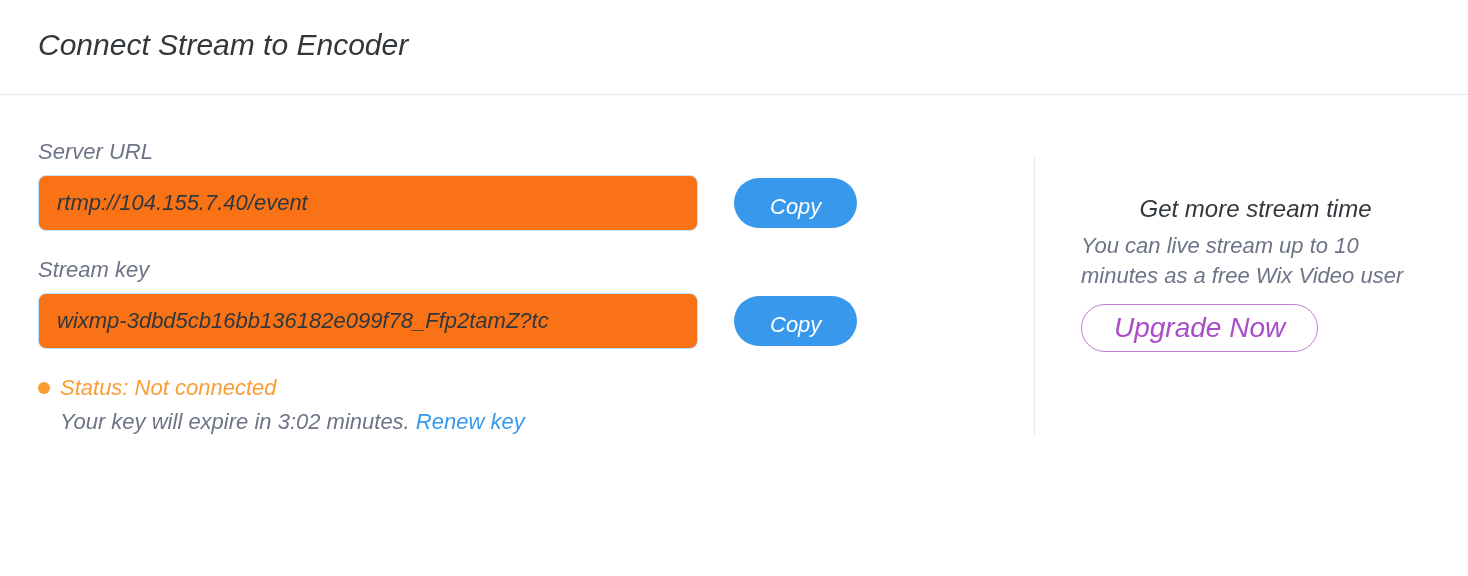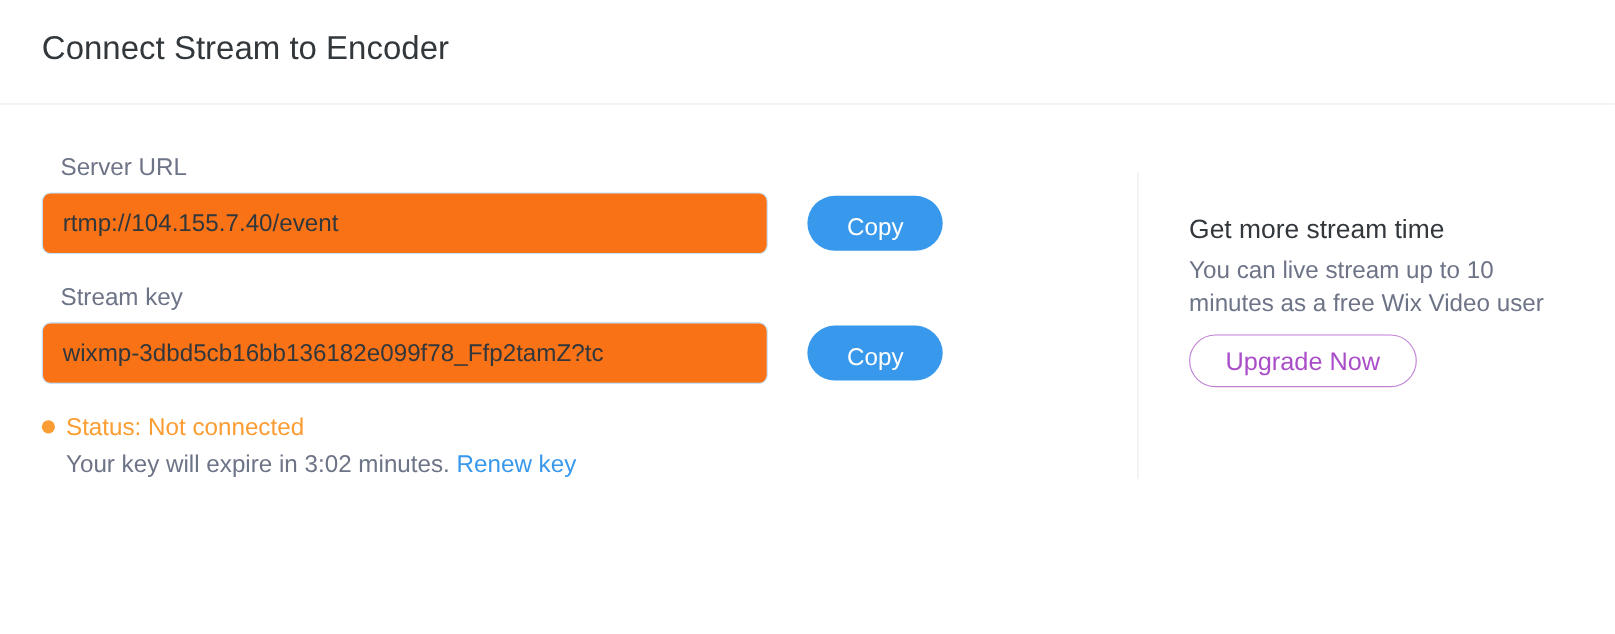--- a/index.html
+++ b/index.html
@@ -1,18 +1,19 @@
 <!DOCTYPE html>
 <html><head>
   <meta charset="utf-8">
   <style>
     * {
       margin: 0;
       padding: 0;
       box-sizing: border-box;
+      font-style: italic;
     }
     body {
       font-family: -apple-system, BlinkMacSystemFont, "Helvetica Neue", Helvetica, Arial, sans-serif;
       background: #ffffff;
       color: #3b4057;
       width: 1468px;
       height: 576px;
       overflow: hidden;
     }
     .header {
@@ -44,21 +45,20 @@
     }
     .field-group {
       margin-bottom: 26px;
     }
     .field-label {
       font-size: 22px;
       font-weight: 300;
       color: #6e7487;
       margin-bottom: 10px;
       display: block;
-      margin-left: 17px;
     }
     .field-row {
       display: flex;
       align-items: center;
       gap: 36px;
     }
     .text-input {
       width: 660px;
       height: 56px;
       border: 1px solid #c1e4fe;
@@ -121,36 +121,37 @@
     }
     .right-col {
       padding-top: 56px;
       flex: 1;
     }
     .right-title {
       font-size: 24px;
       font-weight: 400;
       color: #32373c;
       margin-bottom: 8px;
+      text-align: center;
     }
     .right-text {
       font-size: 22px;
       font-weight: 300;
       color: #6e7487;
       line-height: 1.35;
       margin-bottom: 14px;
     }
     .upgrade-btn {
       background: #ffffff;
       color: #aa4dc8;
       border: 1px solid #c080d6;
       border-radius: 28px;
       padding: 0 32px;
       height: 48px;
-      font-size: 23px;
+      font-size: 28px;
       font-weight: 300;
       cursor: pointer;
       font-family: inherit;
     }
   </style>
 </head>
 <body>
 
 <div class="header">
   <h1 class="header-title">Connect Stream to Encoder</h1>

